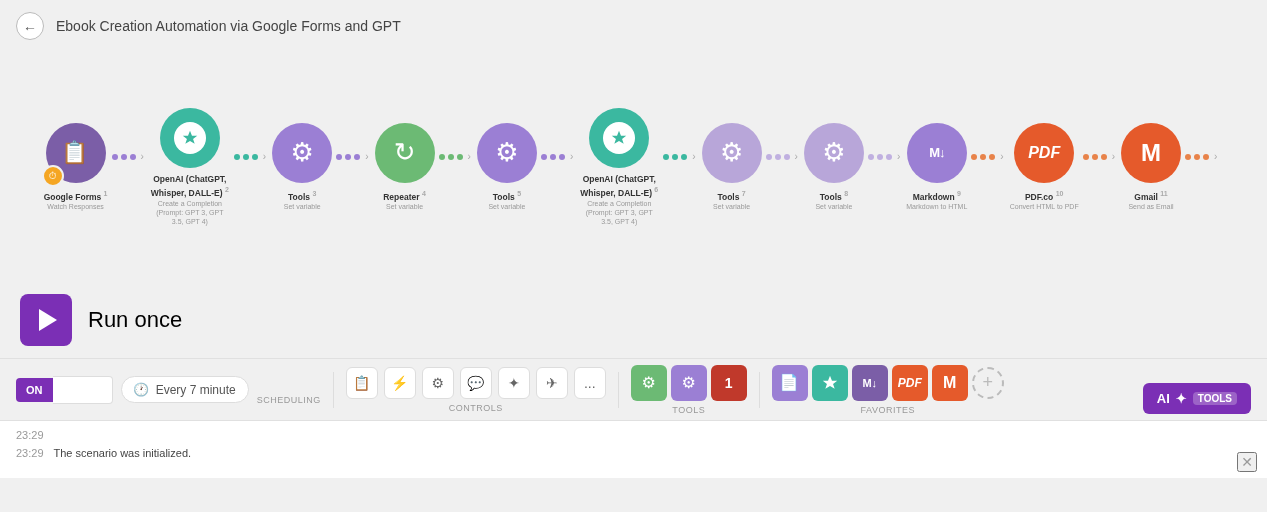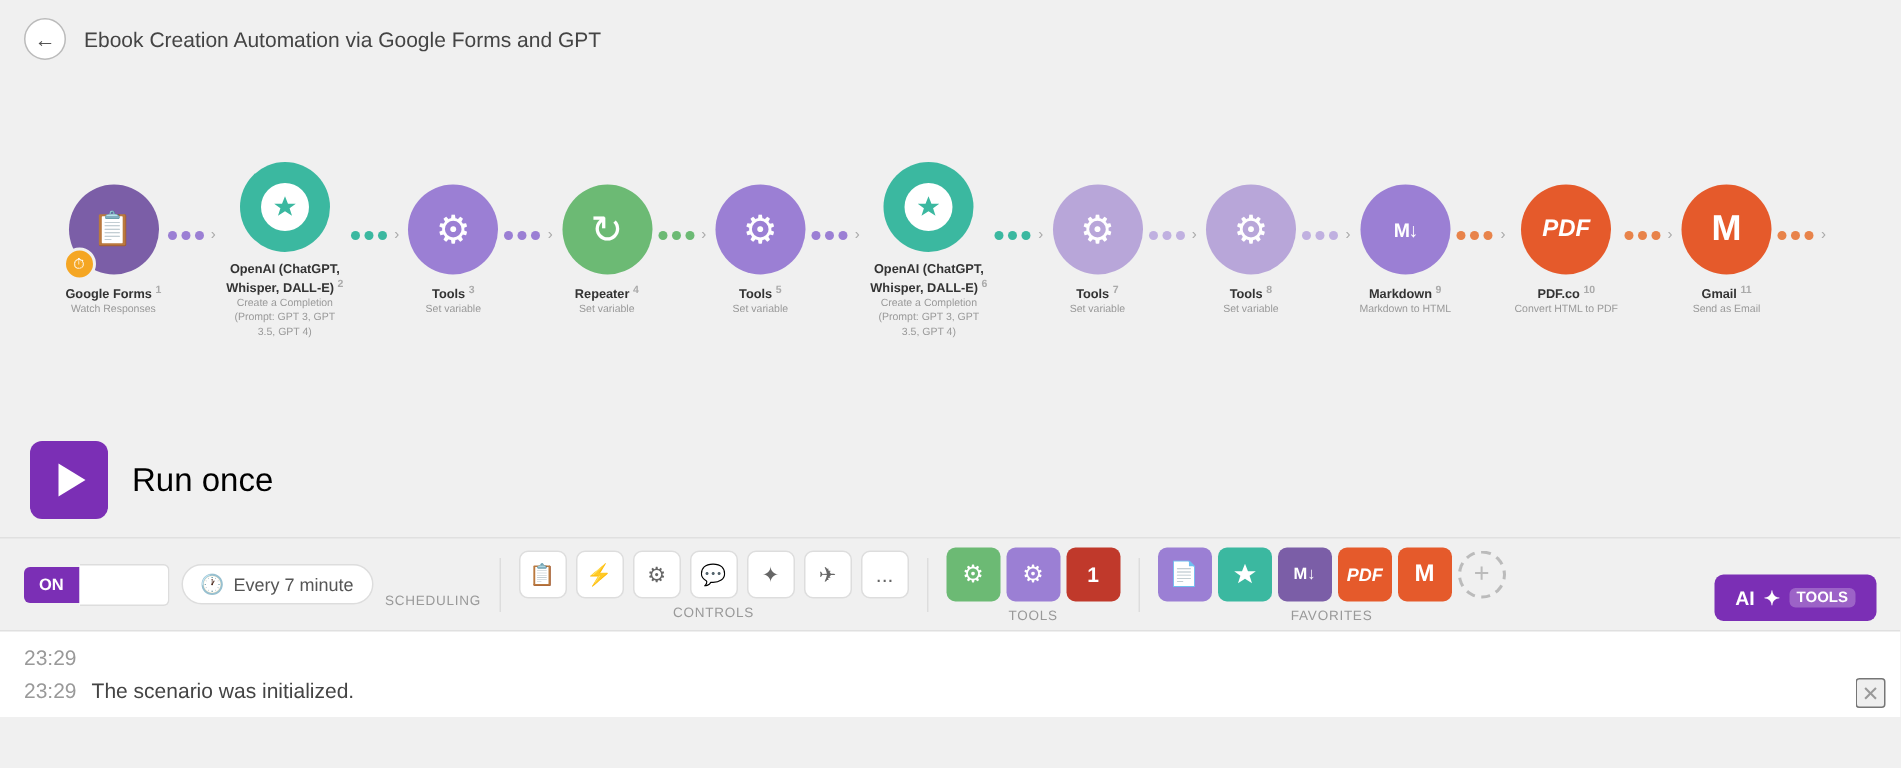--- a/index.html
+++ b/index.html
@@ -341,21 +341,21 @@
     .log-area {
       background: white;
       border-top: 1px solid #e0e0e0;
       padding: 6px 16px;
       height: 58px;
       overflow: hidden;
     }
     .log-entry {
       display: flex;
       gap: 10px;
-      font-size: 14px;
+      font-size: 11px;
       color: #555;
       line-height: 1.6;
     }
     .log-time { color: #999; white-space: nowrap; }
     .log-message { color: #444; }
 
     
     .log-close {
       position: absolute;
       right: 10px;

